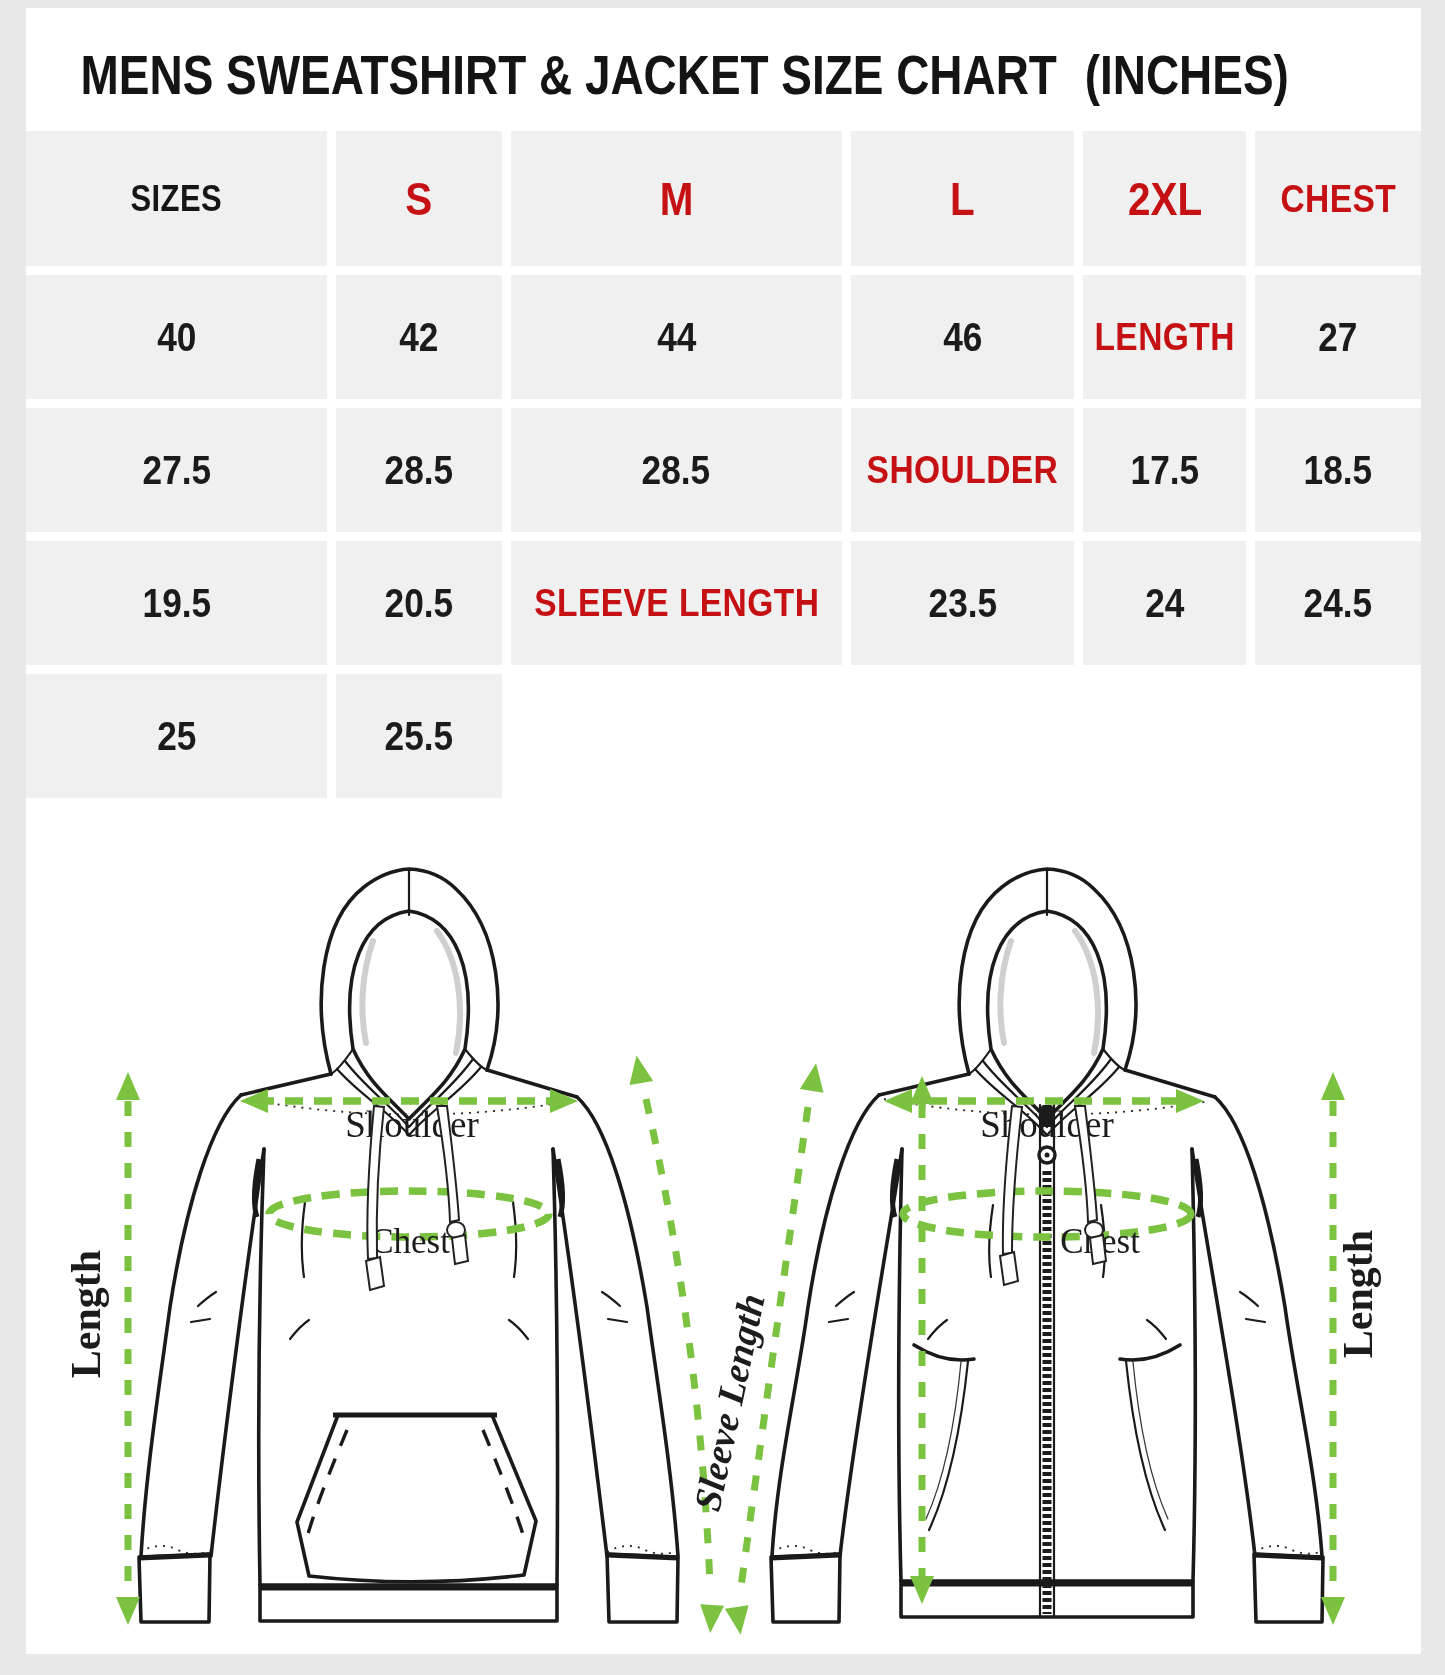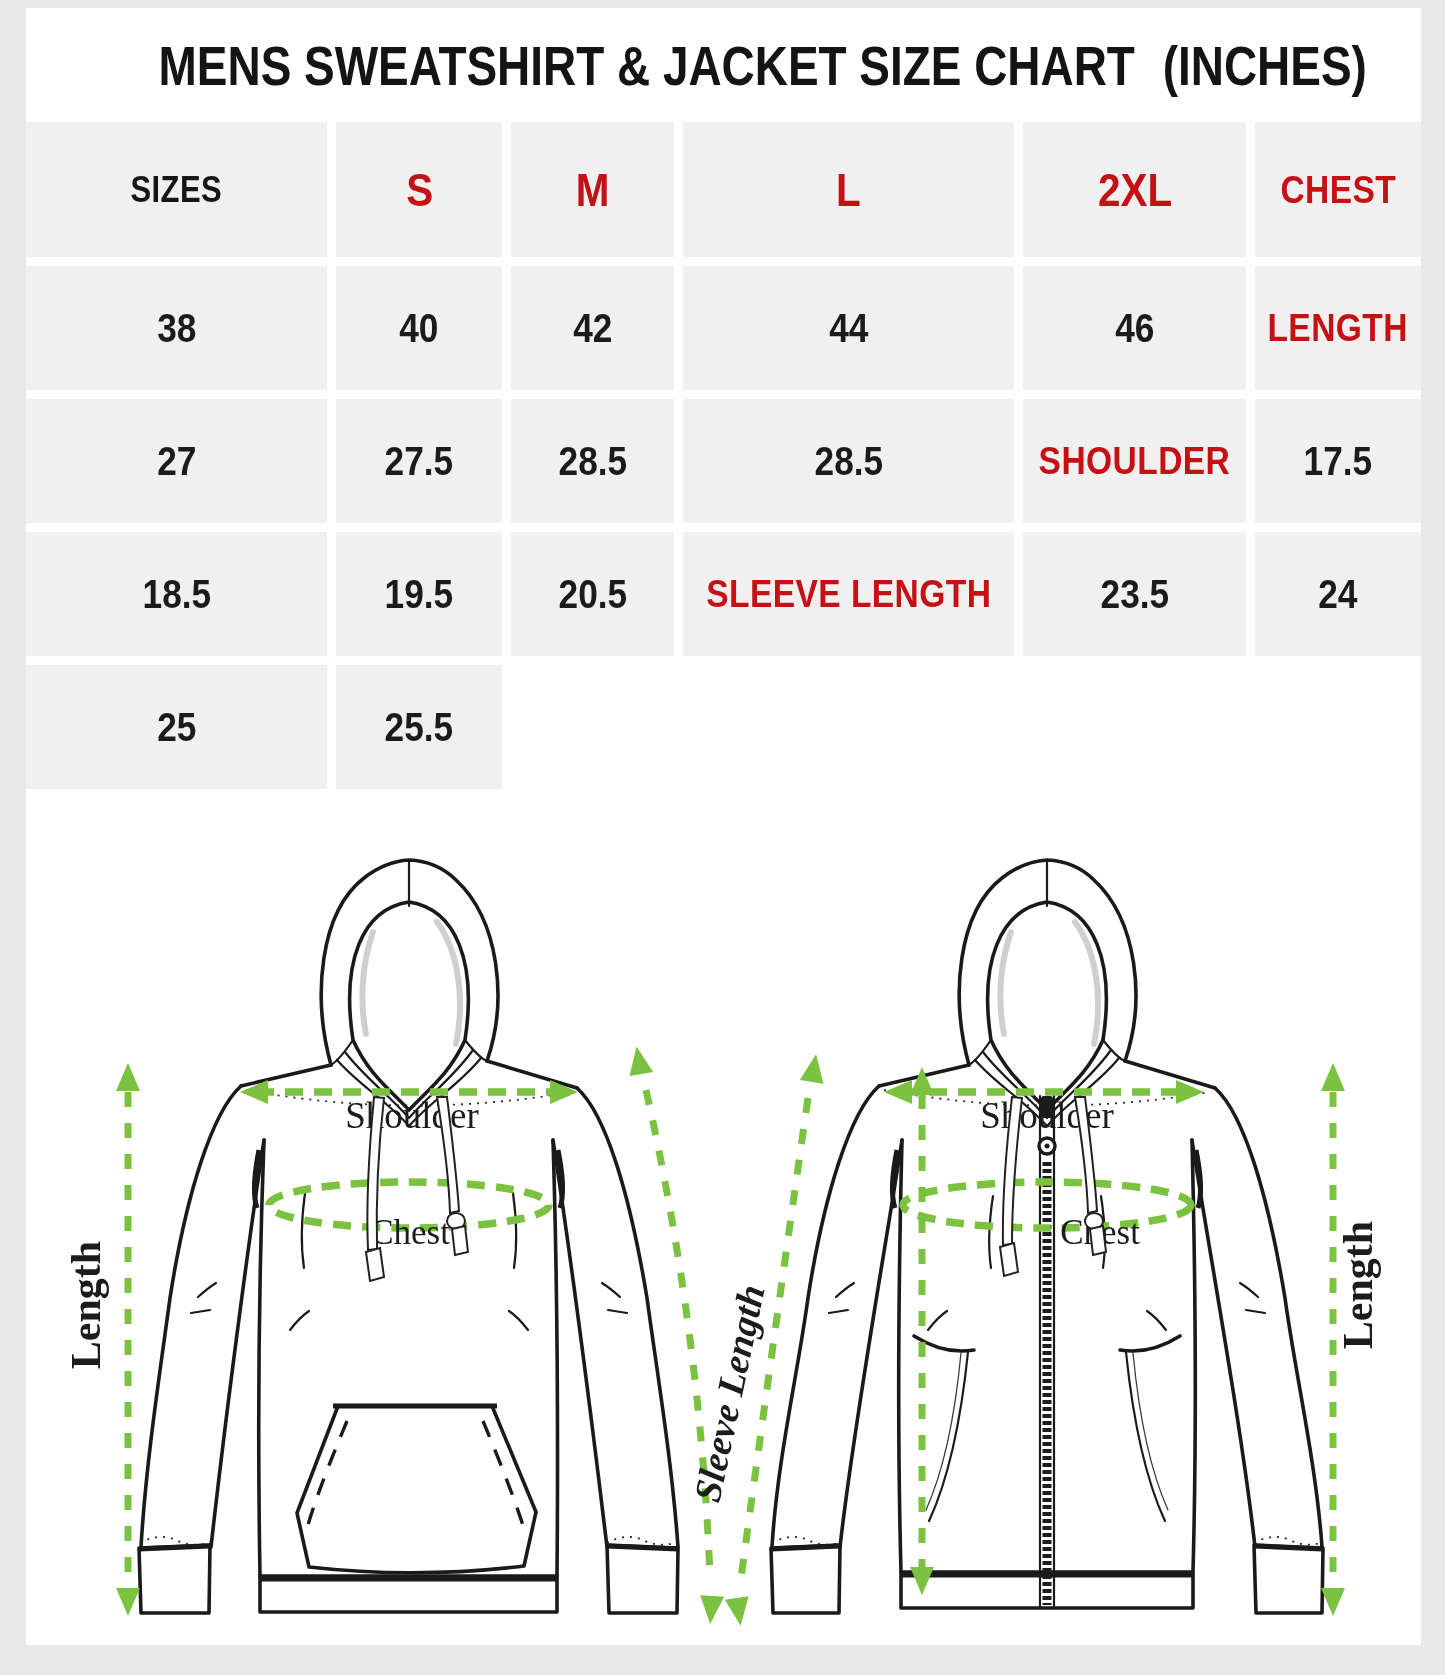--- a/index.html
+++ b/index.html
@@ -1,20 +1,20 @@
 <!DOCTYPE html>
 <html style="--red: #C51114; --green: #7AC23F; --ink: #1A1A1A; --cell: #F0F0F0; --frame: #E8E8E8;"><head>
 <meta charset="utf-8">
 <style>
   html,body{margin:0;padding:0;}
   body{width:1445px;height:1675px;font-family:"Liberation Sans",sans-serif;}
   .page{position:relative;width:1445px;height:1675px;background:var(--frame,#E8E8E8);overflow:hidden;}
   .content{position:absolute;left:26px;top:8px;width:1395px;height:1637px;background:#fff;}
   
-  .title-row{height:114px;display:flex;align-items:center;justify-content:flex-start;background:#fff;}
+  .title-row{height:114px;display:flex;align-items:center;justify-content:flex-end;background:#fff;margin-top:9px;}
   .title-row .cond{display:inline-block;transform:scaleX(.82);white-space:nowrap;
     font-size:56px;font-weight:700;color:#141414;letter-spacing:0;}
   .title-unit{margin-left:34px;}
   
   .size-table{display:grid;width:1395px;
     grid-template-columns:376fr 207fr 203fr 202fr 200fr 207fr;
     grid-template-rows:135px 124px 124px 124px 124px;
     gap:9px;background:#fff;}
   .cell{background:var(--cell,#F0F0F0);display:flex;align-items:center;justify-content:center;}
   .cell .cond{display:inline-block;transform:scaleX(.86);white-space:nowrap;}
@@ -68,23 +68,20 @@
           <span class="cond hdr-size">L</span>
         </div>
       <div class="cell">
           <span class="cond hdr-size">2XL</span>
         </div>
 
       <div class="cell">
           <span class="cond row-label">CHEST</span>
         </div>
       <div class="cell">
-          <span class="cond val">38</span>
-        </div>
-      <div class="cell">
           <span class="cond val">40</span>
         </div>
       <div class="cell">
           <span class="cond val">42</span>
         </div>
       <div class="cell">
           <span class="cond val">44</span>
         </div>
       <div class="cell">
           <span class="cond val">46</span>
@@ -123,20 +120,23 @@
         </div>
 
       <div class="cell">
           <span class="cond row-label">SLEEVE LENGTH</span>
         </div>
       <div class="cell">
           <span class="cond val">23.5</span>
         </div>
       <div class="cell">
           <span class="cond val">24</span>
+        </div>
+      <div class="cell">
+          <span class="cond val">24.5</span>
         </div>
       <div class="cell">
           <span class="cond val">25</span>
         </div>
       <div class="cell">
           <span class="cond val">25.5</span>
         </div>
     </div>
 
     <div class="diagram-wrap">

